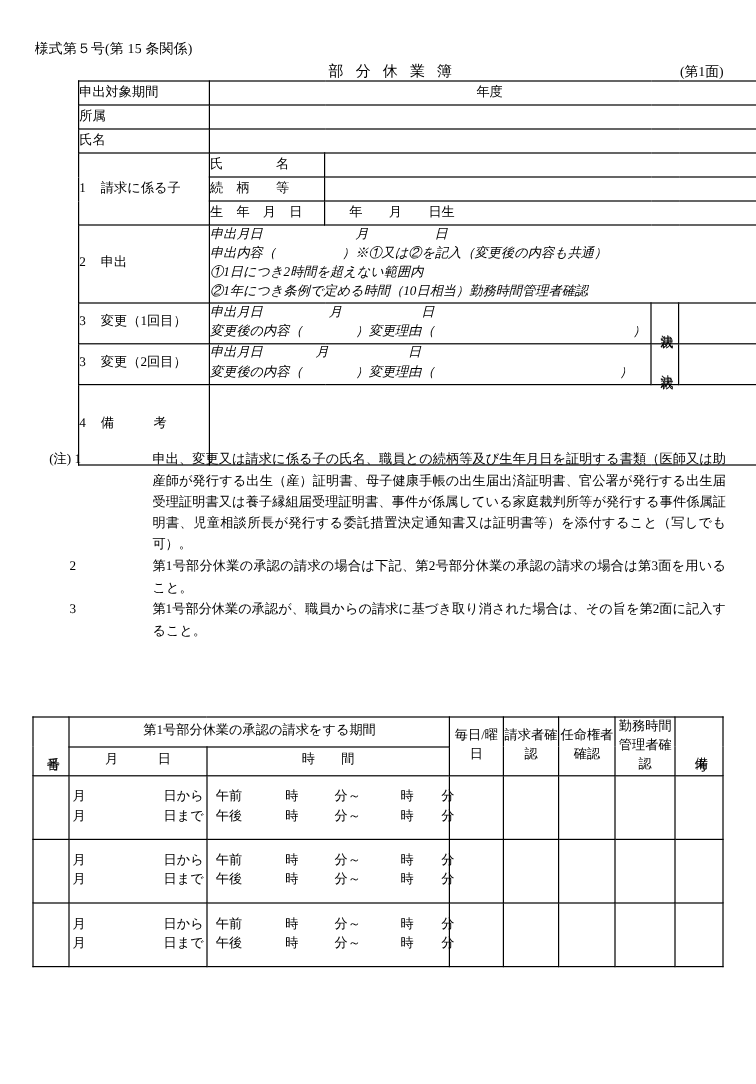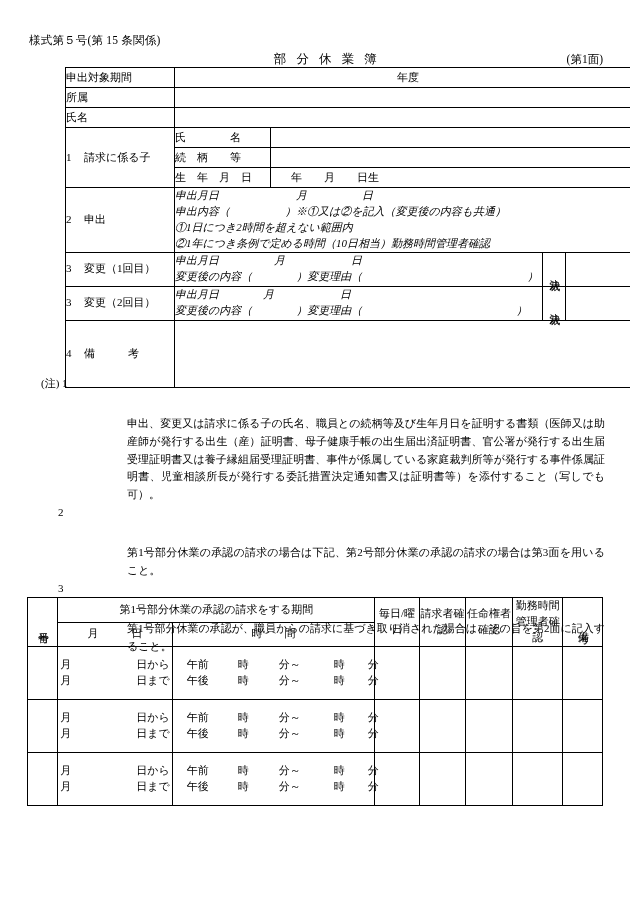--- a/index.html
+++ b/index.html
@@ -108,21 +108,20 @@
     text-align: left;
     white-space: nowrap;
     padding-left: 14px;
     box-sizing: border-box;
   }
   .note-marker.plain { padding-left: 31px; }
   .note-body {
     flex: 1 1 auto;
     text-align: justify;
     text-justify: inter-character;
-    margin-top: 40px;
   }
 
   
   .subtitle {
     position: absolute;
     left: 29px;
     top: 552px;
     font-size: 11.5px;
     white-space: nowrap;
   }
@@ -142,21 +141,21 @@
   .daterow { padding: 0 6px; line-height: 1.9; }
   .daterow .d-line {
     display: flex;
     justify-content: space-between;
     white-space: nowrap;
     padding: 0 2px;
   }
   .timecell { padding: 0 4px 0 8px; line-height: 1.9; text-align: left; }
   .timecell .t-line { white-space: nowrap; }
   .t-line .seg { display: inline-block; }
-  .seg-ampm { width: 36px; text-align: right; }
+  .seg-ampm { width: 36px; }
   .seg-h     { width: 40px; text-align: right; }
   .seg-msep  { width: 52px; text-align: right; }
   .seg-h2    { width: 44px; text-align: right; }
   .seg-m2    { width: 34px; text-align: right; }
 </style>
 </head>
 <body>
 
 <div class="page">
 

